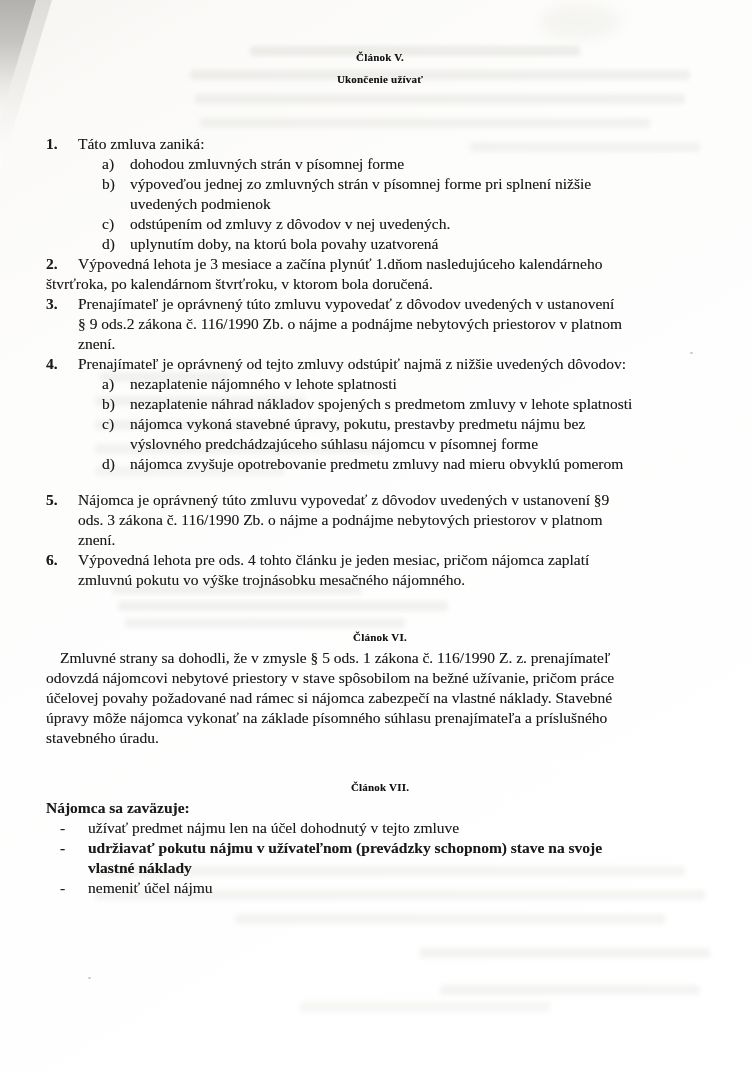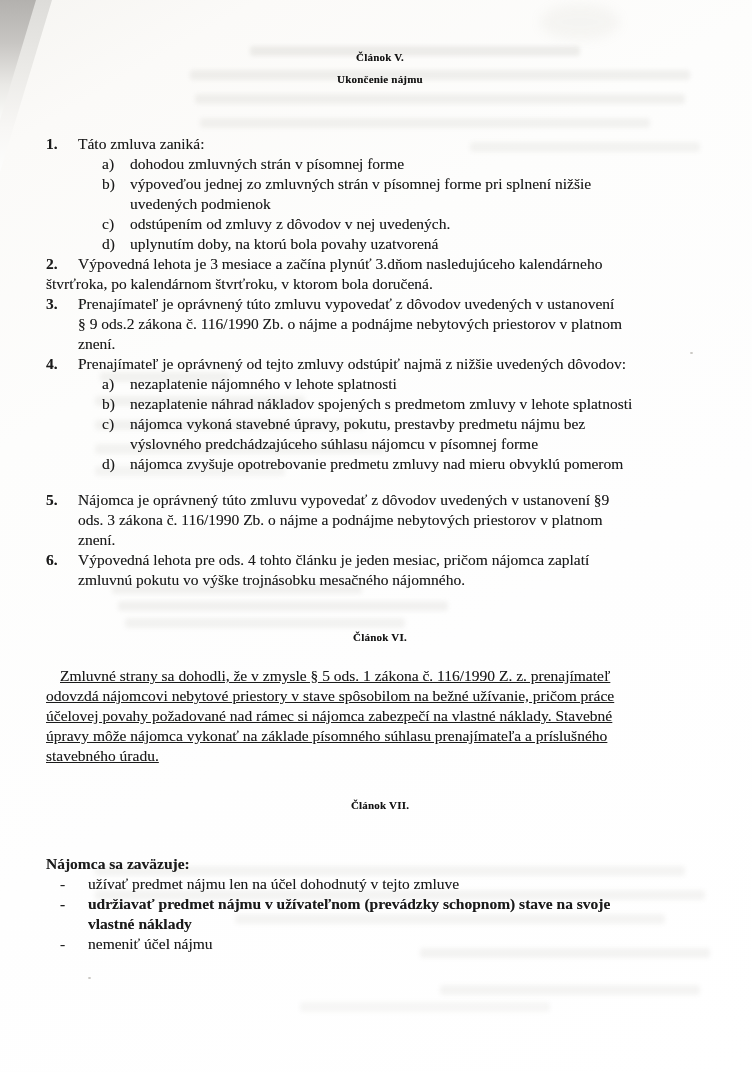--- a/index.html
+++ b/index.html
@@ -88,27 +88,25 @@
 
   .subs { margin-left: 56px; }
   .sub {
     display: grid;
     grid-template-columns: 28px 1fr;
     align-items: start;
   }
   .gap-before { margin-top: 16px; }
 
   .par-vi {
-    margin-top: 18px;
     white-space: pre-line;
     text-indent: 14px;
-    text-decoration: underline;
-  }
-
-  .obligations { margin-top: 38px; }
+  }
+
+  .obligations { }
   .obl-head { font-weight: bold; }
   .dash {
     display: grid;
     grid-template-columns: 28px 1fr;
     align-items: start;
     margin-left: 14px;
   }
   .dash .mark { }
   .dash.bold .txt, .dash.bold .mark { font-weight: bold; }
 </style>
@@ -140,21 +138,21 @@
   <div class="ghost" style="left:420px; top:948px; width:290px; opacity:.11;"></div>
   <div class="ghost" style="left:440px; top:985px; width:260px; opacity:.10;"></div>
   <div class="ghost" style="left:300px; top:1002px; width:250px; opacity:.08;"></div>
   <div class="speck" style="left:88px;  top:977px;"></div>
   <div class="speck" style="left:690px; top:352px;"></div>
 
   <div class="content">
 
     <div class="article-header hdr-v">
       <div class="t">Článok V.</div>
-      <div class="s">Ukončenie nájmu</div>
+      <div class="s">Ukončenie užívať</div>
     </div>
 
     <div class="list-v">
 
       <div class="item hang">
         <span class="num">1.</span>
         <span class="txt">Táto zmluva zaniká:</span>
       </div>
       <div class="subs">
         <div class="sub">
@@ -170,21 +168,21 @@
           <span class="lab">c)</span>
           <span class="txt">odstúpením od zmluvy z dôvodov v nej uvedených.</span>
         </div>
         <div class="sub">
           <span class="lab">d)</span>
           <span class="txt">uplynutím doby, na ktorú bola povahy uzatvorená</span>
         </div>
       </div>
 
       <div class="item flush">
-        <span class="num">2.</span><span class="txt">Výpovedná lehota je 3 mesiace a začína plynúť 3.dňom nasledujúceho kalendárneho
+        <span class="num">2.</span><span class="txt">Výpovedná lehota je 3 mesiace a začína plynúť 1.dňom nasledujúceho kalendárneho
 štvrťroka, po kalendárnom štvrťroku, v ktorom bola doručená.</span>
       </div>
 
       <div class="item hang">
         <span class="num">3.</span>
         <span class="txt">Prenajímateľ je oprávnený túto zmluvu vypovedať z dôvodov uvedených v ustanovení
 § 9 ods.2 zákona č. 116/1990 Zb. o nájme a podnájme nebytových priestorov v platnom
 znení.</span>
       </div>
 
@@ -242,21 +240,21 @@
     </div>
 
     <div class="obligations">
       <div class="obl-head">Nájomca sa zaväzuje:</div>
       <div class="dash">
         <span class="mark">-</span>
         <span class="txt">užívať predmet nájmu len na účel dohodnutý v tejto zmluve</span>
       </div>
       <div class="dash bold">
         <span class="mark">-</span>
-        <span class="txt">udržiavať predmet nájmu v užívateľnom (prevádzky schopnom) stave na svoje
+        <span class="txt">udržiavať pokutu nájmu v užívateľnom (prevádzky schopnom) stave na svoje
 vlastné náklady</span>
       </div>
       <div class="dash">
         <span class="mark">-</span>
         <span class="txt">nemeniť účel nájmu</span>
       </div>
     </div>
 
   </div>
 </div>

